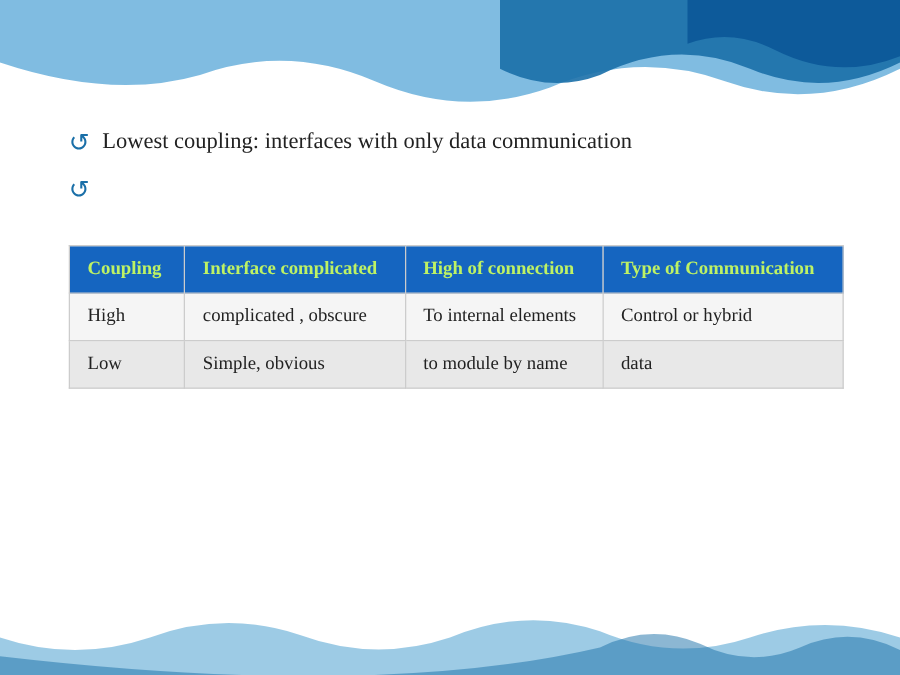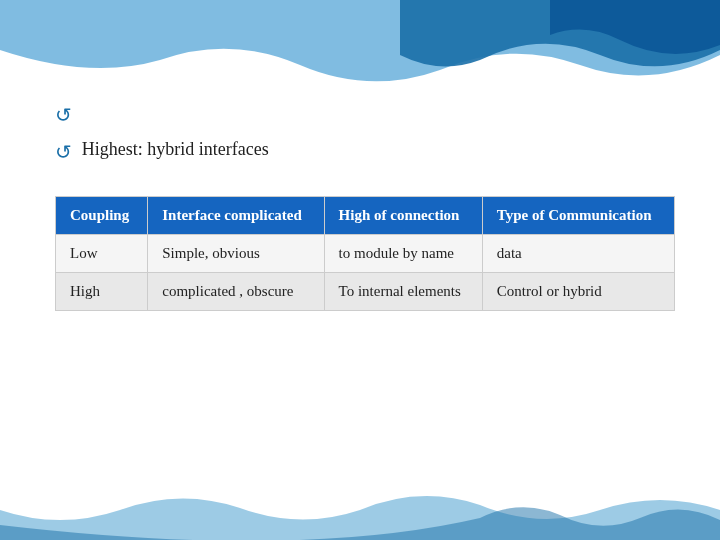--- a/index.html
+++ b/index.html
@@ -77,21 +77,21 @@
       margin-top: 20px;
     }
 
     table {
       border-collapse: collapse;
       width: 620px;
     }
 
     thead tr {
       background-color: #1565c0;
-      color: #ffffff;
+      color: #bef264;
     }
 
     thead th {
       padding: 10px 14px;
       text-align: left;
       font-size: 15px;
       font-weight: bold;
       border: 1px solid #ccc;
     }
 
@@ -127,47 +127,47 @@
     <path d="M0,60 L720,60 L720,30 Q660,10 600,30 Q540,50 480,25 Q420,5 360,30 Q300,50 240,28 Q180,8 120,30 Q60,50 0,30 Z" fill="#5ba8d4" opacity="0.6"></path>
     <path d="M0,60 L720,60 L720,40 Q680,20 640,38 Q600,55 560,35 Q520,18 480,38 Q300,80 0,45 Z" fill="#1a6fa8" opacity="0.5"></path>
   </svg>
 </div>
 
 <div class="content">
 
   <div class="bullet-list">
     <div class="bullet-item">
       <span class="bullet-icon">↺</span>
+      <span>Lowest coupling: interfaces with only data communication</span>
     </div>
     <div class="bullet-item">
       <span class="bullet-icon">↺</span>
-      <span>Highest: hybrid interfaces</span>
     </div>
   </div>
 
   <div class="table-wrapper">
     <table>
       <thead>
         <tr>
           <th>Coupling</th>
           <th>Interface complicated</th>
           <th>High of connection</th>
           <th>Type of Communication</th>
         </tr>
       </thead>
       <tbody>
         <tr>
+          <td>High</td>
+          <td>complicated , obscure</td>
+          <td>To internal elements</td>
+          <td>Control or hybrid</td>
+        </tr>
+        <tr>
           <td>Low</td>
           <td>Simple, obvious</td>
           <td>to module by name</td>
           <td>data</td>
-        </tr>
-        <tr>
-          <td>High</td>
-          <td>complicated , obscure</td>
-          <td>To internal elements</td>
-          <td>Control or hybrid</td>
         </tr>
       </tbody>
     </table>
   </div>
 
 </div>
 
 </body></html>

